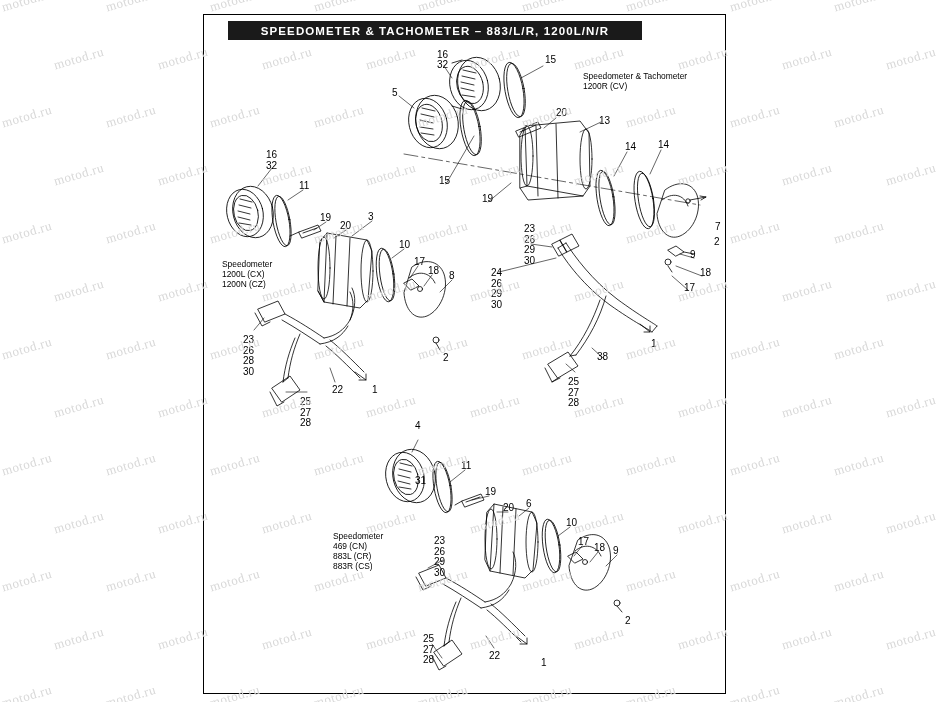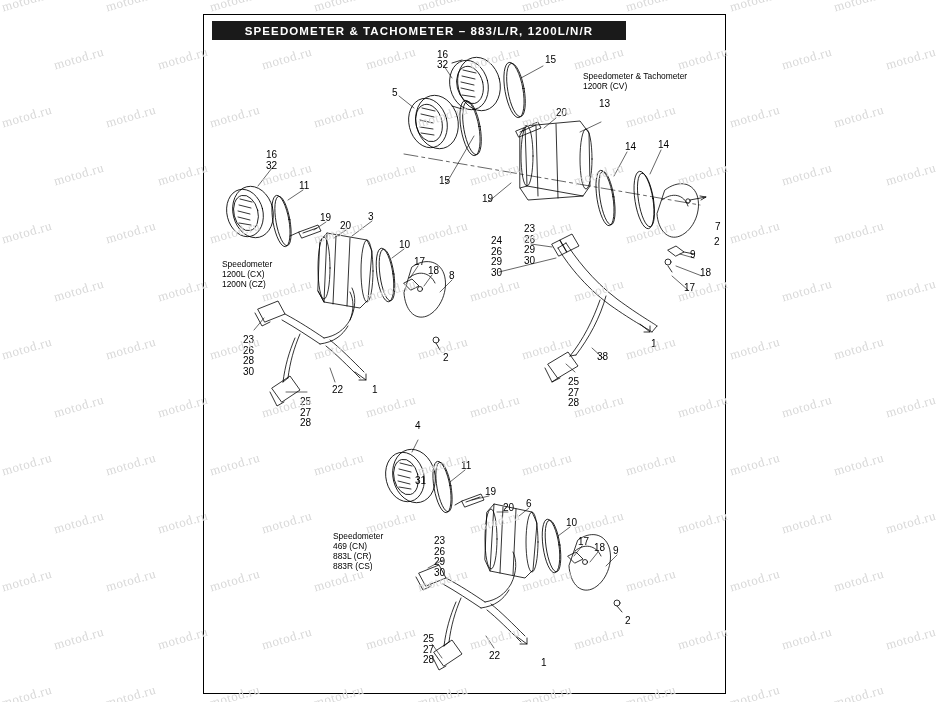--- a/index.html
+++ b/index.html
@@ -28,21 +28,21 @@
   
   #frame{
     position:absolute;
     left:203px;top:14px;width:521px;height:678px;
     border:1px solid #000;
     background:transparent;
     z-index:2;
   }
   #title-bar{
     position:absolute;
-    left:212px;top:21px;width:414px;height:19px;
+    left:228px;top:21px;width:414px;height:19px;
     background:#1a1a1a;
     color:#ffffff;
     z-index:4;
     display:flex;align-items:center;justify-content:center;
   }
   #title-bar span{
     font-size:11.5px;font-weight:bold;letter-spacing:1.1px;
     font-family:"Liberation Sans", sans-serif;
     white-space:nowrap;
   }
@@ -430,21 +430,21 @@
     <path d="M494 648 L486 636" stroke-width="0.6"></path>
   </g>
 </svg>
 
 <div id="callout-layer">
     <div class="num" style="left: 437px; top: 50px;">16</div>
     <div class="num" style="left: 437px; top: 60px;">32</div>
     <div class="num" style="left: 545px; top: 55px;">15</div>
     <div class="num" style="left: 392px; top: 88px;">5</div>
     <div class="num" style="left: 556px; top: 108px;">20</div>
-    <div class="num" style="left: 599px; top: 99px;">13</div>
+    <div class="num" style="left: 599px; top: 116px;">13</div>
     <div class="num" style="left: 625px; top: 142px;">14</div>
     <div class="num" style="left: 658px; top: 140px;">14</div>
     <div class="num" style="left: 266px; top: 150px;">16</div>
     <div class="num" style="left: 266px; top: 161px;">32</div>
     <div class="num" style="left: 439px; top: 176px;">15</div>
     <div class="num" style="left: 299px; top: 181px;">11</div>
     <div class="num" style="left: 482px; top: 194px;">19</div>
     <div class="num" style="left: 715px; top: 222px;">7</div>
     <div class="num" style="left: 714px; top: 237px;">2</div>
     <div class="num" style="left: 320px; top: 213px;">19</div>
@@ -474,21 +474,21 @@
     <div class="num" style="left: 613px; top: 546px;">9</div>
     <div class="num" style="left: 625px; top: 616px;">2</div>
     <div class="num" style="left: 489px; top: 651px;">22</div>
     <div class="num" style="left: 541px; top: 658px;">1</div>
     <div class="stack" style="left: 524px; top: 224px;">
       <div>23</div>
       <div>26</div>
       <div>29</div>
       <div>30</div>
     </div>
-    <div class="stack" style="left: 491px; top: 236px; text-align: center;">
+    <div class="stack" style="left: 491px; top: 268px; text-align: center;">
       <div>24</div>
       <div>26</div>
       <div>29</div>
       <div>30</div>
     </div>
     <div class="stack" style="left: 243px; top: 335px;">
       <div>23</div>
       <div>26</div>
       <div>28</div>
       <div>30</div>

